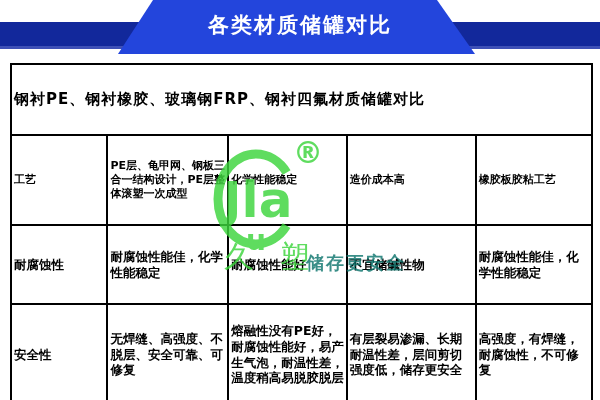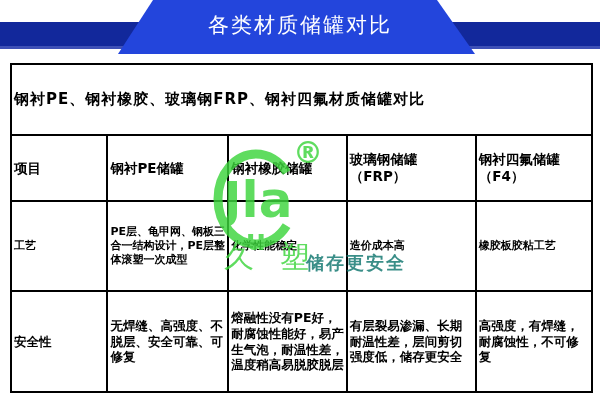--- a/index.html
+++ b/index.html
@@ -13,21 +13,21 @@
     position:absolute;top:22px;left:0;width:600px;height:24px;
     background:#12289b;border-bottom:3px solid #3e50b6;
   }
   .banner-trapezoid{
     position:absolute;top:0;left:0;width:600px;height:54px;
     background:#2345dc;
     clip-path:polygon(153px 0,437px 0,475px 54px,118px 54px);
     display:flex;align-items:center;justify-content:center;
   }
   .banner-title{
-    color:#ffffff;font-size:21px;font-weight:normal;letter-spacing:2px;
+    color:#ffffff;font-size:21px;font-weight:bold;letter-spacing:2px;
     padding-bottom:4px;
     text-align:center;
   }
   
   table.cmp{
     position:absolute;top:63px;left:10px;width:583px;
     border-collapse:collapse;table-layout:fixed;
     background:#ffffff;
   }
   table.cmp td,table.cmp th{
@@ -77,33 +77,33 @@
     <col style="width:16.6%">
       <col style="width:20.8%">
       <col style="width:20.4%">
       <col style="width:22.2%">
       <col style="width:20%">
   </colgroup>
   <tbody>
     <tr class="title-row">
       <td colspan="5">钢衬PE、钢衬橡胶、玻璃钢FRP、钢衬四氟材质储罐对比</td>
     </tr>
-    <tr class="header-row">
-      <th>项目</th>
-      <th>钢衬PE储罐</th>
-      <th>钢衬橡胶储罐</th>
-      <th>玻璃钢储罐（FRP）</th>
-      <th>钢衬四氟储罐（F4）</th>
-    </tr>
     <tr class="row-gongyi">
       <td class="row-label">工艺</td>
       <td>PE层、龟甲网、钢板三合一结构设计，PE层整体滚塑一次成型</td>
       <td>化学性能稳定</td>
       <td>造价成本高</td>
       <td>橡胶板胶粘工艺</td>
+    </tr>
+    <tr class="row-naifushi">
+      <td class="row-label">耐腐蚀性</td>
+      <td>耐腐蚀性能佳，化学性能稳定</td>
+      <td>耐腐蚀性能好</td>
+      <td>不宜储碱性物</td>
+      <td>耐腐蚀性能佳，化学性能稳定</td>
     </tr>
     <tr class="row-anquan">
       <td class="row-label">安全性</td>
       <td>无焊缝、高强度、不脱层、安全可靠、可修复</td>
       <td>熔融性没有PE好，耐腐蚀性能好，易产生气泡，耐温性差，温度稍高易脱胶脱层</td>
       <td>有层裂易渗漏、长期耐温性差，层间剪切强度低，储存更安全</td>
       <td>高强度，有焊缝，耐腐蚀性，不可修复</td>
     </tr>
   </tbody>
 </table>

